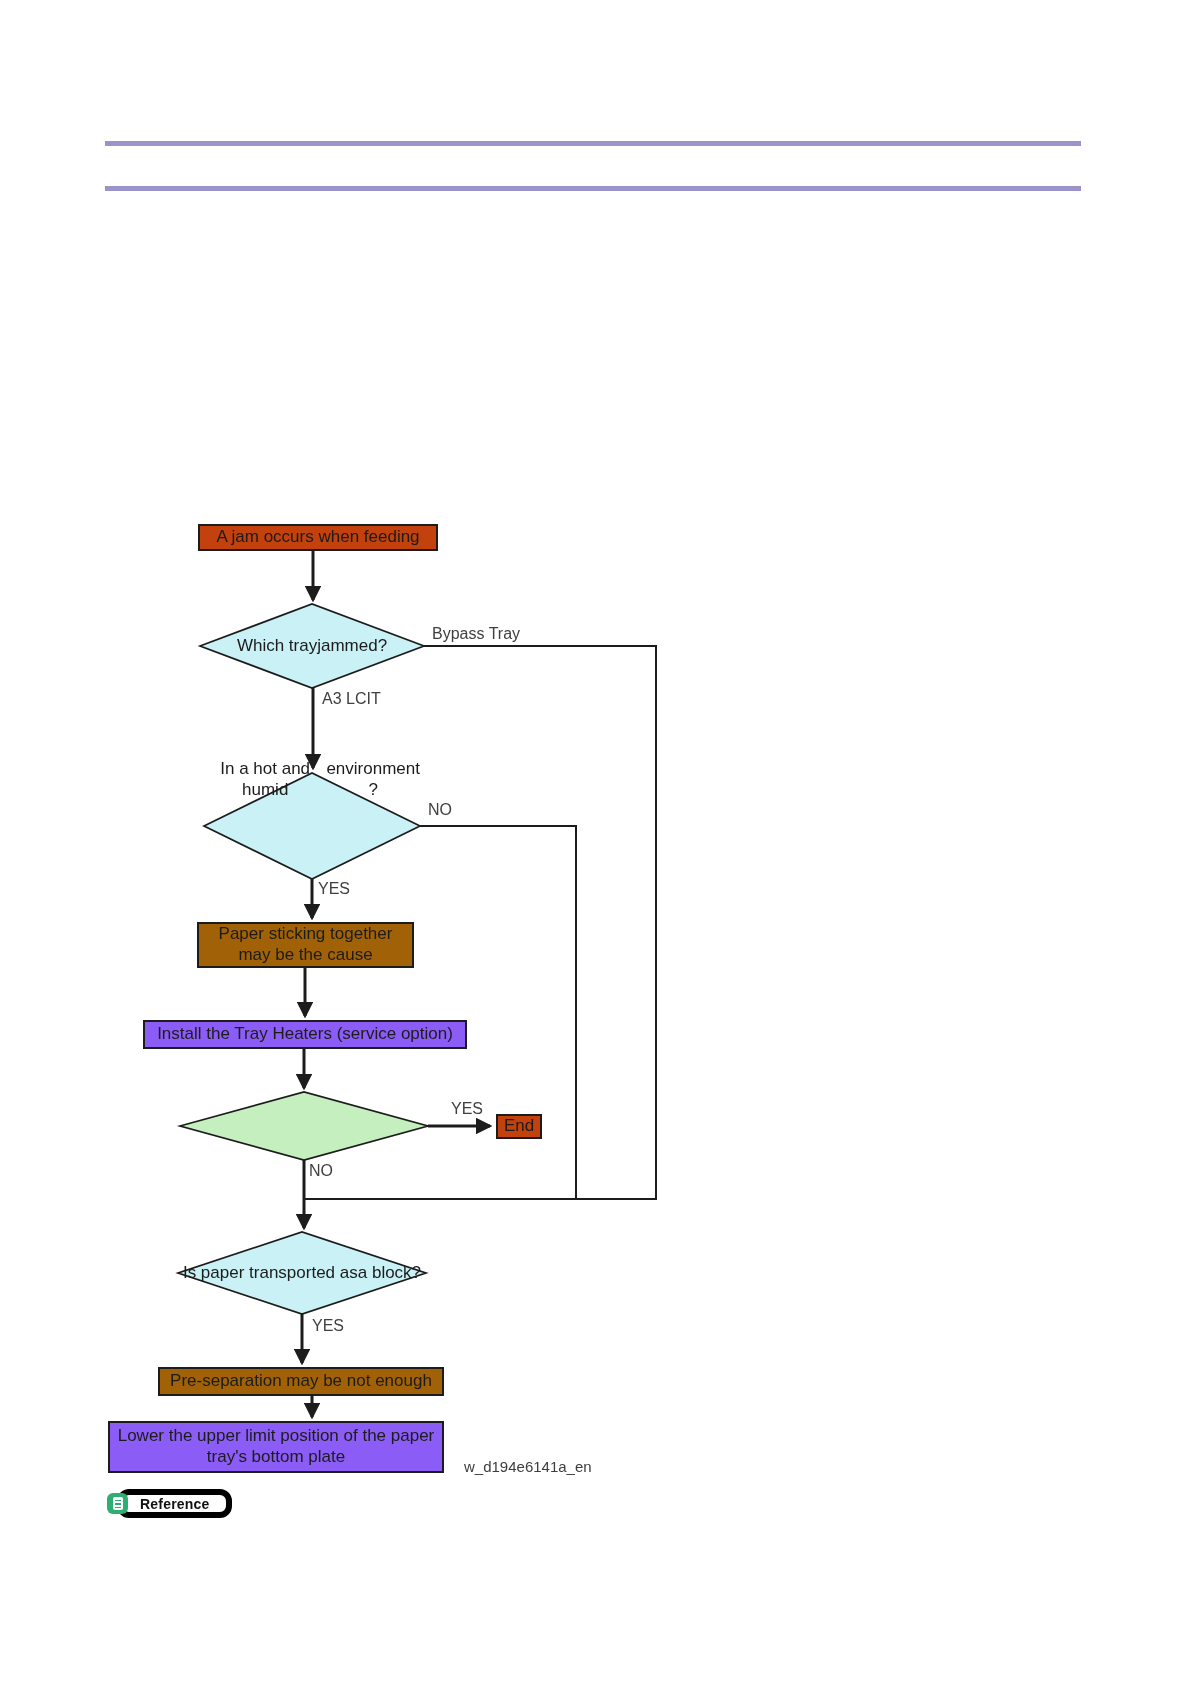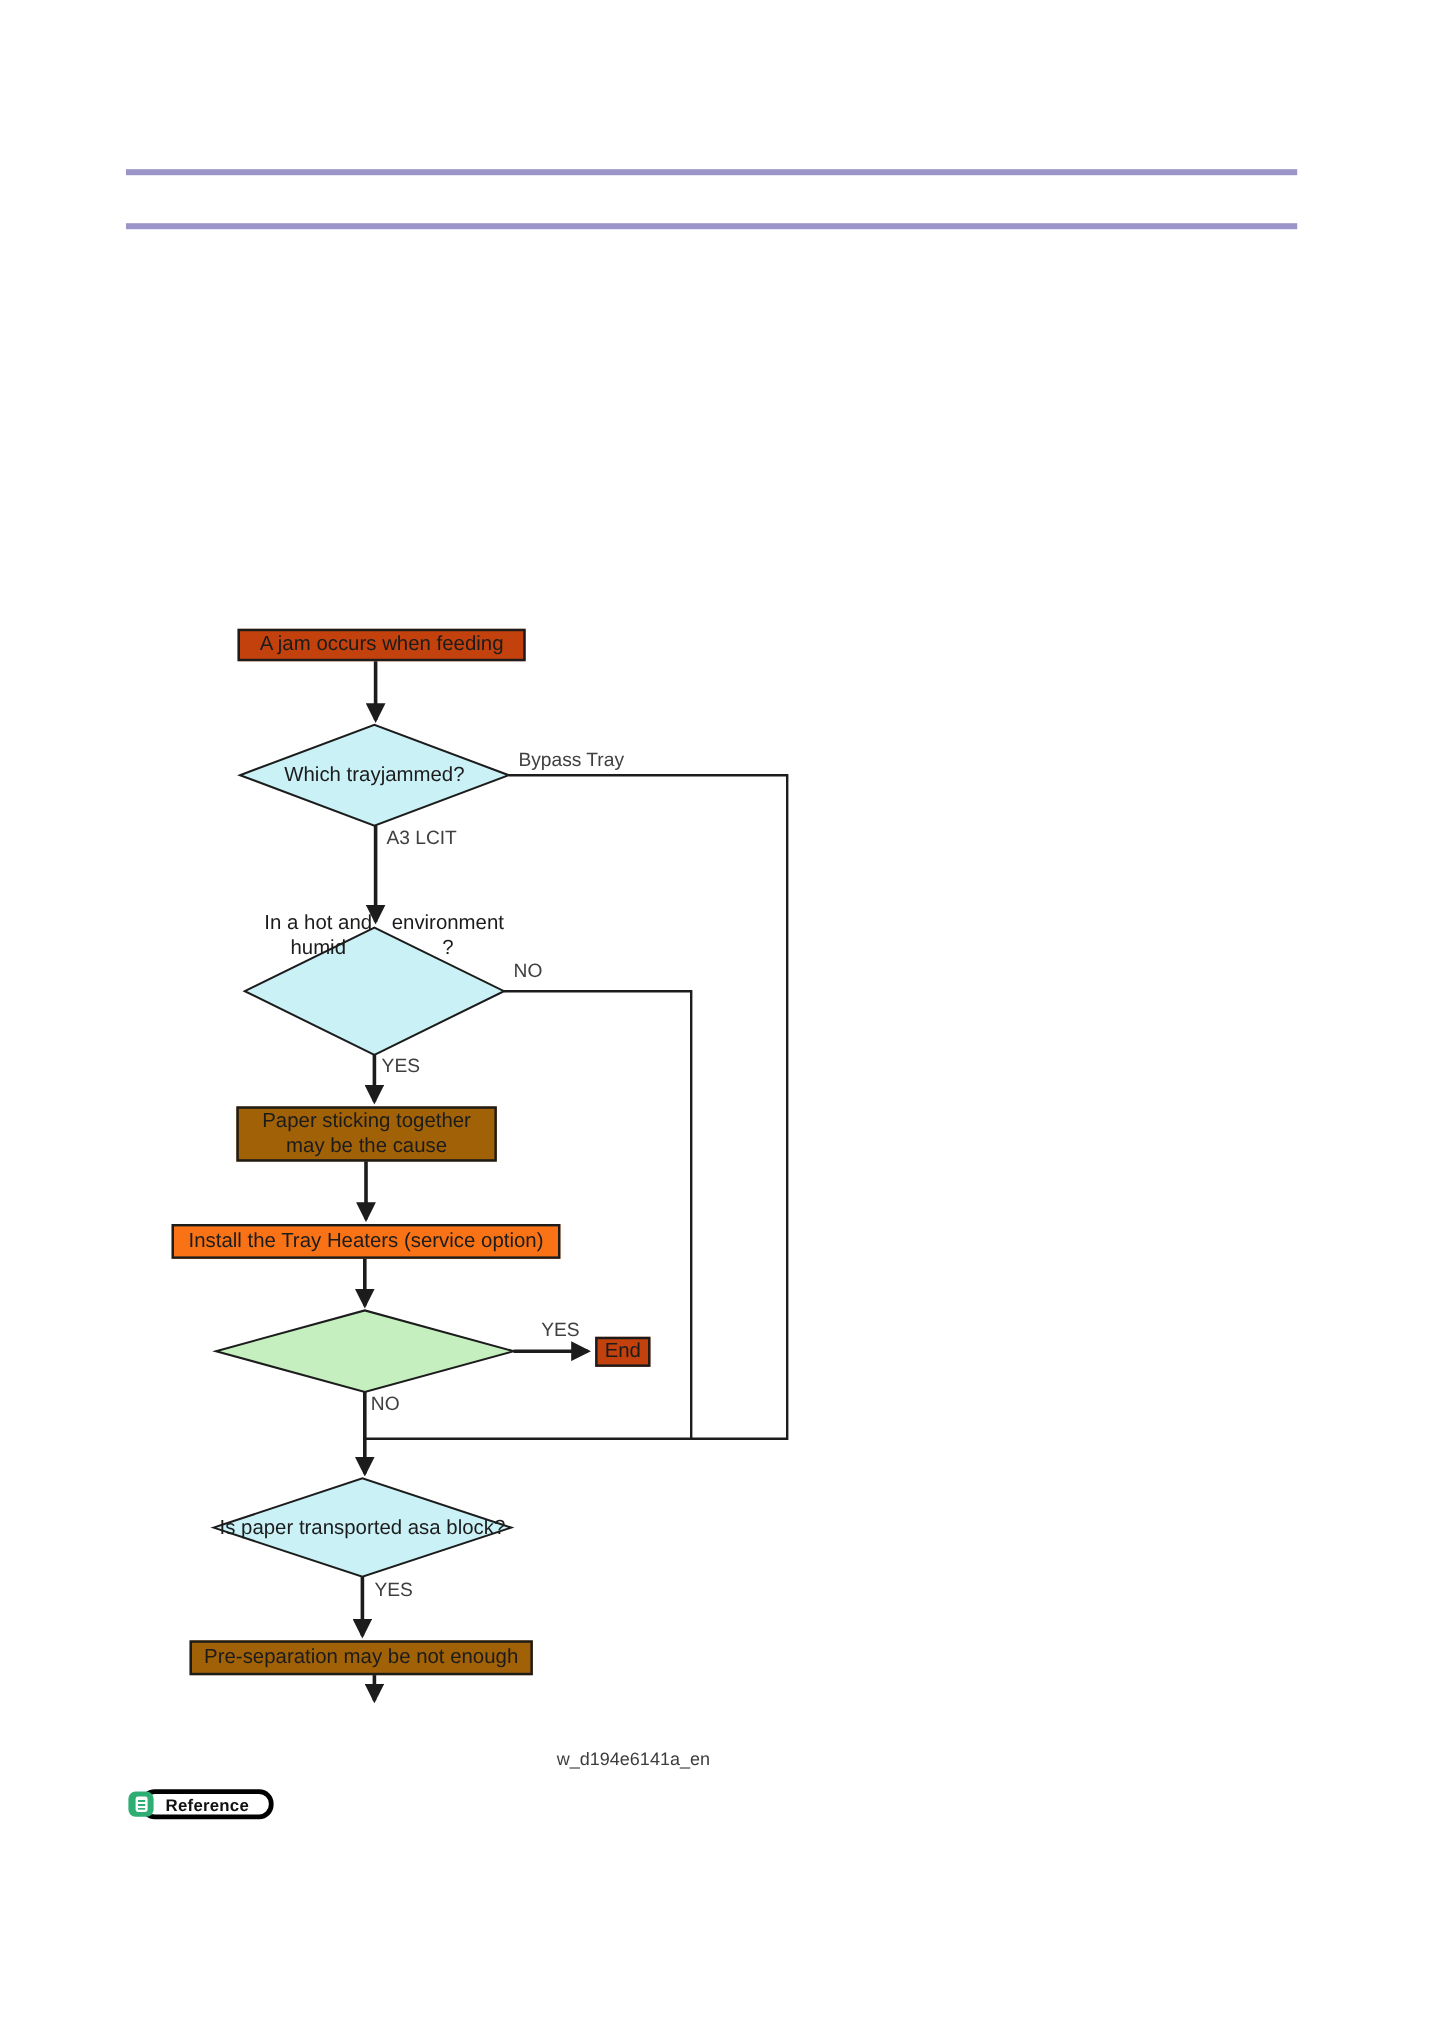--- a/index.html
+++ b/index.html
@@ -12,21 +12,21 @@
 
   svg.connectors { position:absolute; left:0; top:0; width:1191px; height:1684px; }
 
   .node {
     position:absolute; box-sizing:border-box;
     display:flex; flex-direction:column; align-items:center; justify-content:center;
     text-align:center; color:#1c1c1c; font-size:17px; line-height:1.22;
   }
   .rect   { border:2px solid #1c1c1c; background:#c2410c; }
   .yellow { background:#a16207; }
-  .cyan   { background:#f97316; }
+  .cyan   { background:#8b5cf6; }
 
   .dtext {
     position:absolute; display:flex; flex-direction:row; align-items:center; justify-content:center;
     text-align:center; color:#1c1c1c; font-size:17px; line-height:1.22; pointer-events:none;
   }
 
   .edge-label {
     position:absolute; color:#404040; font-size:16px; white-space:nowrap;
   }
 
@@ -39,21 +39,21 @@
     position:relative; z-index:2; width:21px; height:21px; background:#2fae74;
     border-radius:6px; display:flex; align-items:center; justify-content:center;
   }
   .ref-doc { width:10px; height:13px; background:#ffffff; border-radius:2px; position:relative; }
   .ref-doc::before {
     content:""; position:absolute; left:2px; right:2px; top:3px; height:8px;
     background:repeating-linear-gradient(#2fae74 0 1.5px, transparent 1.5px 3.5px);
   }
   .ref-pill {
     position:relative; z-index:1; margin-left:-11px; height:17px;
-    border:4px solid #000000; border-radius:12px; background:#ffffff;
+    border:6px solid #000000; border-radius:12px; background:#ffffff;
     display:flex; align-items:center; padding:0 16px 0 17px;
     font-size:14px; font-weight:bold; color:#111111; letter-spacing:0.2px;
   }
 </style>
 </head>
 <body>
 
 <div class="page">
 
   <div class="rule top"></div>
@@ -99,20 +99,24 @@
   </div>
 
   <div class="node rect" style="left:496px; top:1114px; width:46px; height:25px;">
     <span>End</span>
   </div>
 
   <div class="node rect yellow" style="left:158px; top:1367px; width:286px; height:29px;">
     <span>Pre-separation may be not enough</span>
   </div>
 
+  <div class="node rect cyan" style="left:108px; top:1421px; width:336px; height:52px;">
+    <span>Lower the upper limit position of the paper</span>
+    <span>tray's bottom plate</span>
+  </div>
 
   <div class="dtext" style="left:212px; top:608px; width:200px; height:76px;">
     <span>Which tray</span>
     <span>jammed?</span>
   </div>
 
   <div class="dtext" style="left:204px; top:736px; width:216px; height:88px;">
     <span>In a hot and humid</span>
     <span>environment ?</span>
   </div>

